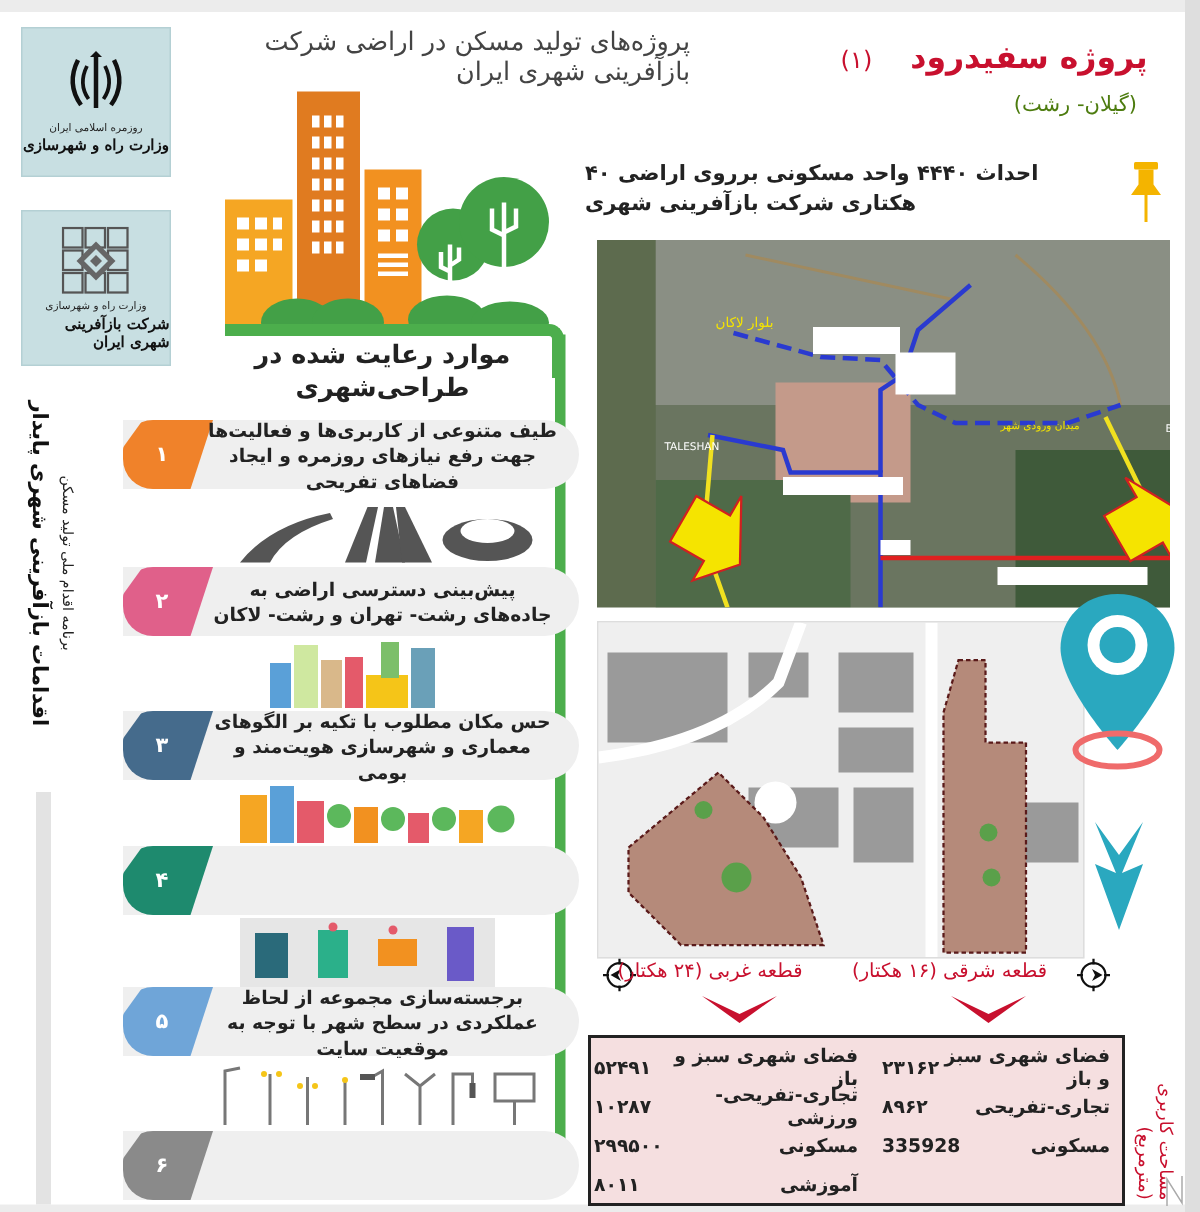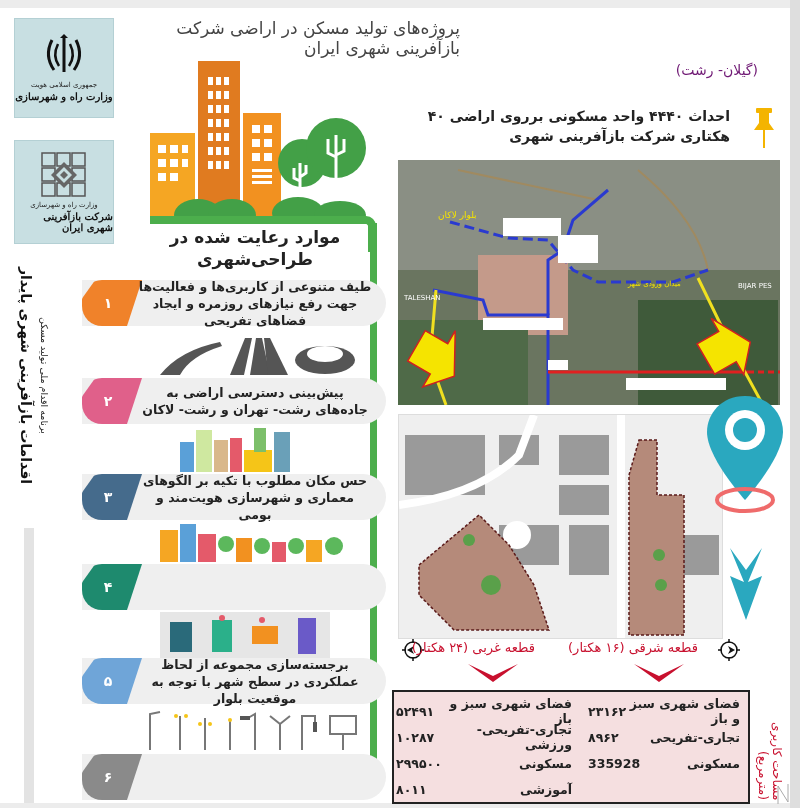--- a/index.html
+++ b/index.html
@@ -3,22 +3,22 @@
 <meta charset="utf-8">
 <style>
   * { box-sizing: border-box; margin: 0; padding: 0; }
   body { width: 800px; height: 808px; background: #ececec; font-family: "DejaVu Sans", sans-serif; overflow: hidden; position: relative; }
   .page { position: absolute; left: 0; top: 8px; width: 790px; height: 795px; background: #ffffff; }
 
   
   .top-subtitle { position: absolute; left: 130px; top: 10px; width: 330px; text-align: right; font-size: 17px; color: #444; direction: rtl; }
   .proj-title { position: absolute; right: 25px; top: 18px; font-size: 21px; font-weight: bold; color: #c8102e; direction: rtl; white-space: nowrap; }
   .proj-title .num { font-size: 16px; margin-right: 18px; font-weight: normal; }
-  .proj-sub { position: absolute; right: 32px; top: 54px; font-size: 14px; color: #701a75; direction: rtl; }
-  .desc { position: absolute; right: 60px; top: 98px; width: 340px; text-align: right; direction: rtl; font-size: 14px; font-weight: bold; color: #222; line-height: 20px; }
+  .proj-sub { position: absolute; right: 32px; top: 54px; font-size: 14px; color: #4d7c0f; direction: rtl; }
+  .desc { position: absolute; right: 60px; top: 98px; width: 340px; text-align: left; direction: rtl; font-size: 14px; font-weight: bold; color: #222; line-height: 20px; }
   .pushpin { position: absolute; right: 14px; top: 100px; width: 24px; height: 40px; }
 
   
   .logo { position: absolute; left: 14px; width: 100px; background: #c8dfe2; border: 1px solid #b4d0d4; display: flex; flex-direction: column; align-items: center; justify-content: center; }
   .logo1 { top: 10px; height: 100px; }
   .logo2 { top: 132px; height: 104px; }
   .logo .line1 { font-size: 7px; color: #222; font-family: "DejaVu Serif", serif; direction: rtl; margin-top: 3px; }
   .logo .line2 { font-size: 10px; color: #111; font-weight: bold; font-family: "DejaVu Serif", serif; direction: rtl; margin-top: 2px; }
 
   
@@ -31,21 +31,21 @@
   .green-frame { position: absolute; left: 150px; top: 208px; width: 226px; height: 36px; border-top: 8px solid #4cae4c; border-right: 8px solid #4cae4c; border-radius: 0 10px 0 0; }
   .green-rail { position: absolute; left: 370px; top: 215px; width: 7px; height: 560px; background: #4cae4c; }
   .list-heading { position: absolute; left: 150px; top: 218px; width: 210px; text-align: center; direction: rtl; font-size: 17px; font-weight: bold; color: #222; line-height: 22px; }
 
   .item { position: absolute; left: 82px; width: 304px; height: 46px; background: #efefef; border-radius: 0 24px 24px 0; }
   .item .badge { position: absolute; left: 0; top: 0; width: 60px; height: 46px; clip-path: polygon(22% 0, 100% 0, 75% 100%, 0 100%, 0 40%); border-radius: 20px 0 0 20px; color: #fff; font-size: 14px; font-weight: bold; display: flex; align-items: center; justify-content: center; padding-right: 8px; }
   .item .txt { position: absolute; left: 56px; right: 14px; top: 0; height: 46px; display: flex; align-items: center; justify-content: center; text-align: center; direction: rtl; font-size: 12.5px; font-weight: bold; color: #222; line-height: 17px; }
   .illus { position: absolute; left: 140px; width: 220px; height: 50px; }
 
   
-  .aerial { position: absolute; left: 398px; top: 152px; width: 382px; height: 245px; background: #5d6b4e; overflow: hidden; }
+  .aerial { position: absolute; left: 398px; top: 152px; width: 382px; height: 245px; background: #5d6b4e; overflow: hidden; padding-left: 39px; }
   .siteplan { position: absolute; left: 398px; top: 406px; width: 325px; height: 225px; background: #f4f4f4; overflow: hidden; border: 1px solid #ddd; }
   .map-pin { position: absolute; left: 703px; top: 380px; width: 85px; height: 140px; }
   .arrow-down { position: absolute; left: 728px; top: 540px; width: 36px; height: 72px; }
 
   .parcel-label { position: absolute; top: 632px; font-size: 13px; font-weight: normal; color: #c8102e; direction: rtl; white-space: nowrap; }
   .parcel-east { right: 92px; }
   .parcel-west { right: 255px; }
   .compass { position: absolute; top: 631px; width: 22px; height: 22px; }
   .chev { position: absolute; top: 656px; width: 50px; height: 18px; }
 
@@ -58,38 +58,42 @@
   .usage-side { position: absolute; left: 756px; top: 688px; width: 28px; height: 104px; writing-mode: vertical-rl; font-size: 12px; color: #c8102e; direction: rtl; line-height: 14px; }
   .n-mark { position: absolute; left: 776px; top: 776px; width: 14px; height: 20px; }
   .right-strip { position: absolute; left: 790px; top: 0; width: 10px; height: 808px; background: #dedede; }
 </style>
 </head>
 <body>
 
 <div class="page">
 
   <div class="top-subtitle">پروژه‌های تولید مسکن در اراضی شرکت بازآفرینی شهری ایران</div>
+  <div class="proj-title">
+    <span>پروژه سفیدرود</span>
+    <span class="num">(۱)</span>
+  </div>
   <div class="proj-sub">(گیلان- رشت)</div>
   <div class="desc">احداث ۴۴۴۰ واحد مسکونی برروی اراضی ۴۰ هکتاری شرکت بازآفرینی شهری</div>
   <svg class="pushpin" viewBox="0 0 24 40">
     <rect x="4" y="0" width="16" height="5" rx="1" fill="#f4b400"></rect>
     <path d="M7 5 L17 5 L17 15 L22 22 L2 22 L7 15 Z" fill="#f4b400"></path>
     <rect x="11" y="22" width="2" height="18" fill="#f4b400"></rect>
   </svg>
 
   <div class="logo logo1">
     <svg width="44" height="44" viewBox="0 0 44 44">
       <path d="M10 6 Q2 22 12 36" stroke="#111" stroke-width="3" fill="none"></path>
       <path d="M34 6 Q42 22 32 36" stroke="#111" stroke-width="3" fill="none"></path>
       <path d="M16 10 Q10 22 17 32" stroke="#111" stroke-width="2.5" fill="none"></path>
       <path d="M28 10 Q34 22 27 32" stroke="#111" stroke-width="2.5" fill="none"></path>
       <rect x="20.5" y="4" width="3" height="34" fill="#111"></rect>
       <path d="M18 4 L22 0 L26 4 Z" fill="#111"></path>
     </svg>
-    <div class="line1">جمهوری اسلامی هویت</div>
+    <div class="line1">روزمره اسلامی ایران</div>
     <div class="line2">وزارت راه و شهرسازی</div>
   </div>
   <div class="logo logo2">
     <svg width="46" height="46" viewBox="0 0 46 46">
       <g fill="none" stroke="#555" stroke-width="1.5">
         <rect x="1" y="1" width="13" height="13"></rect>
           <rect x="16" y="1" width="13" height="13"></rect>
           <rect x="31" y="1" width="13" height="13"></rect>
         <rect x="1" y="16" width="13" height="13"></rect>
           <rect x="31" y="16" width="13" height="13"></rect>
@@ -219,21 +223,21 @@
     <rect x="30" y="10" width="22" height="30" fill="#2a6a7a"></rect>
     <rect x="72" y="8" width="20" height="32" fill="#2bb08a"></rect>
     <rect x="112" y="14" width="26" height="18" fill="#f29120"></rect>
     <rect x="158" y="6" width="18" height="36" fill="#6a5ac8"></rect>
     <circle cx="82" cy="6" r="3" fill="#e45a6a"></circle>
       <circle cx="122" cy="8" r="3" fill="#e45a6a"></circle>
   </svg>
 
   <div class="item" style="top:650px">
     <div class="badge" style="background:#6fa5d8">۵</div>
-    <div class="txt">برجسته‌سازی مجموعه از لحاظ عملکردی در سطح شهر با توجه به موقعیت بلوار</div>
+    <div class="txt">برجسته‌سازی مجموعه از لحاظ عملکردی در سطح شهر با توجه به موقعیت سایت</div>
   </div>
   <svg class="illus" style="top:702px;height:40px" viewBox="0 0 220 40">
     <g stroke="#777" stroke-width="2" fill="none">
       <path d="M10 40 L10 4 L20 2"></path>
         <path d="M40 40 L40 6"></path>
         <path d="M65 40 L65 8"></path>
         <path d="M90 40 L90 10"></path>
       <path d="M115 40 L115 4 L108 8"></path>
         <path d="M140 40 L140 14 L130 6 M140 14 L150 6"></path>
       <path d="M162 40 L162 6 L175 6 L175 12"></path>

